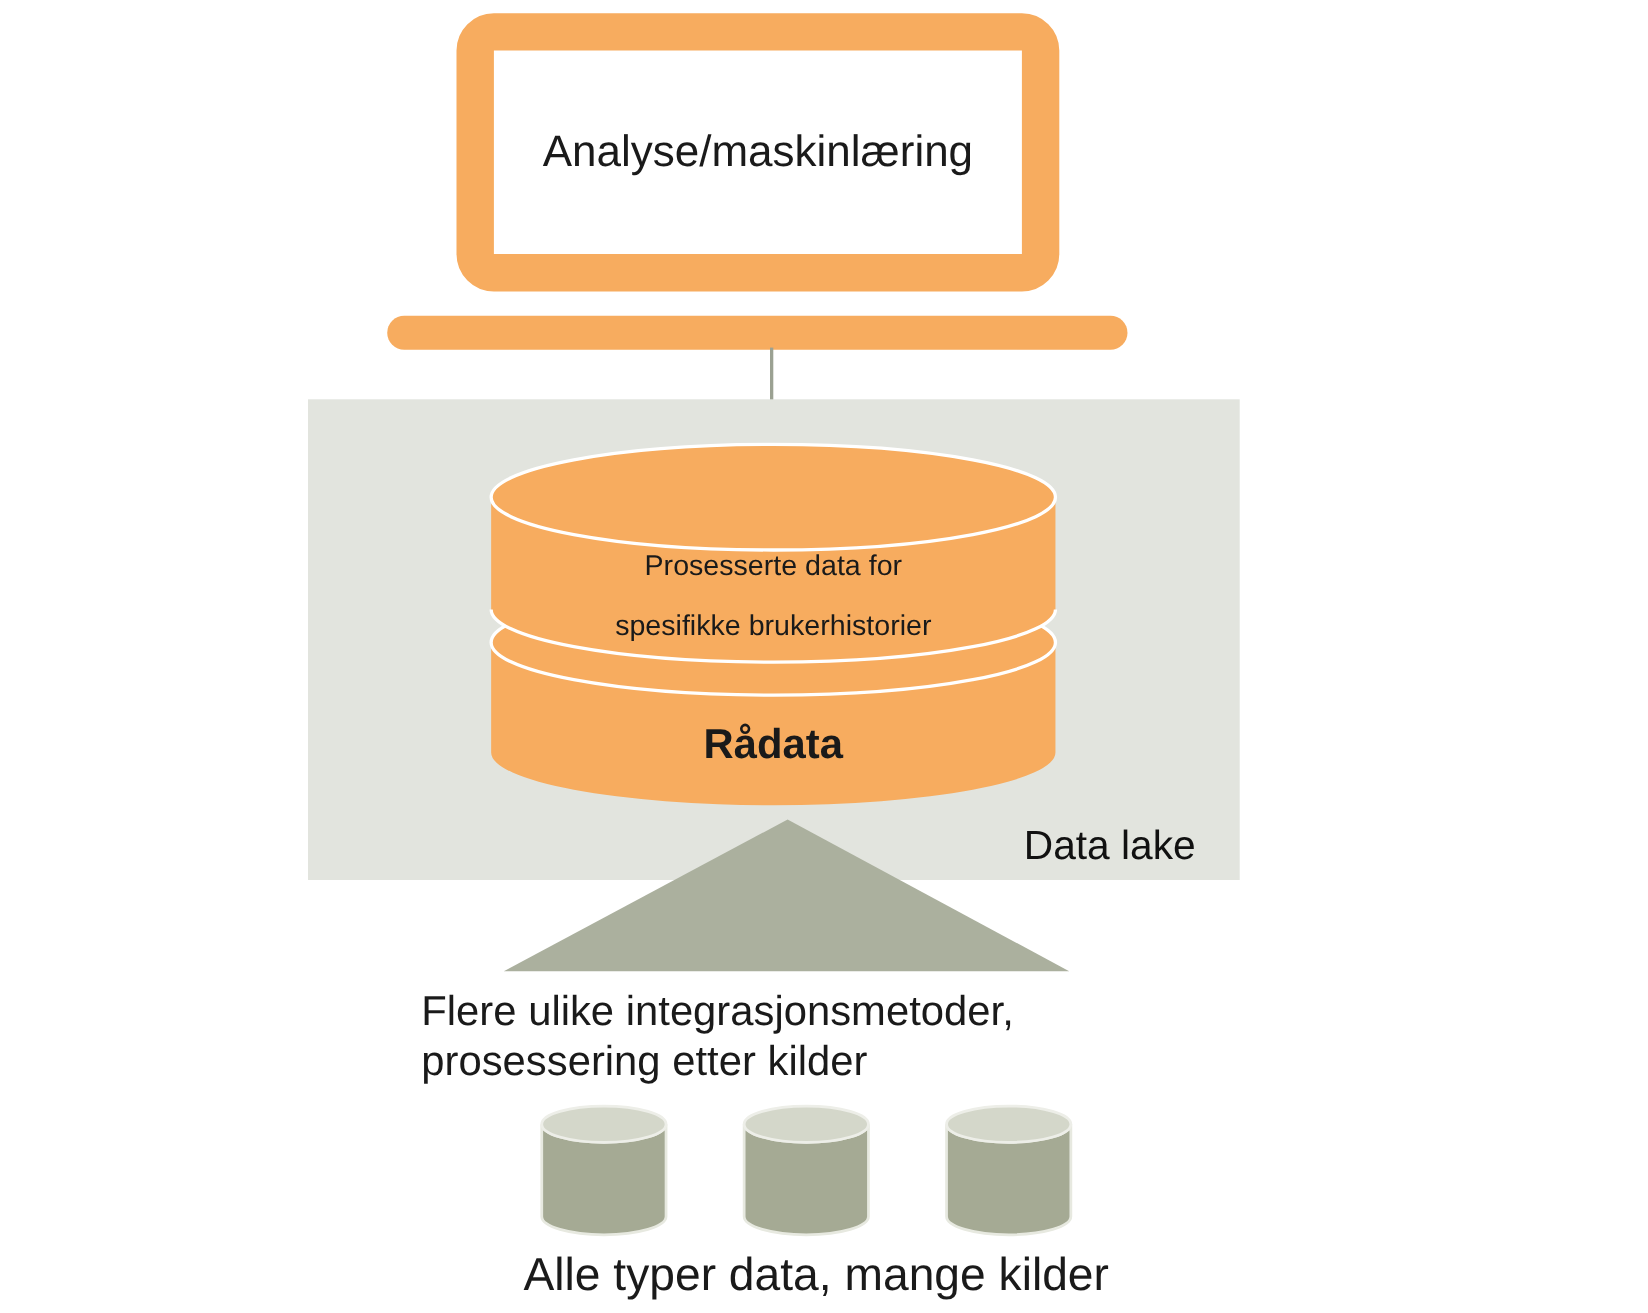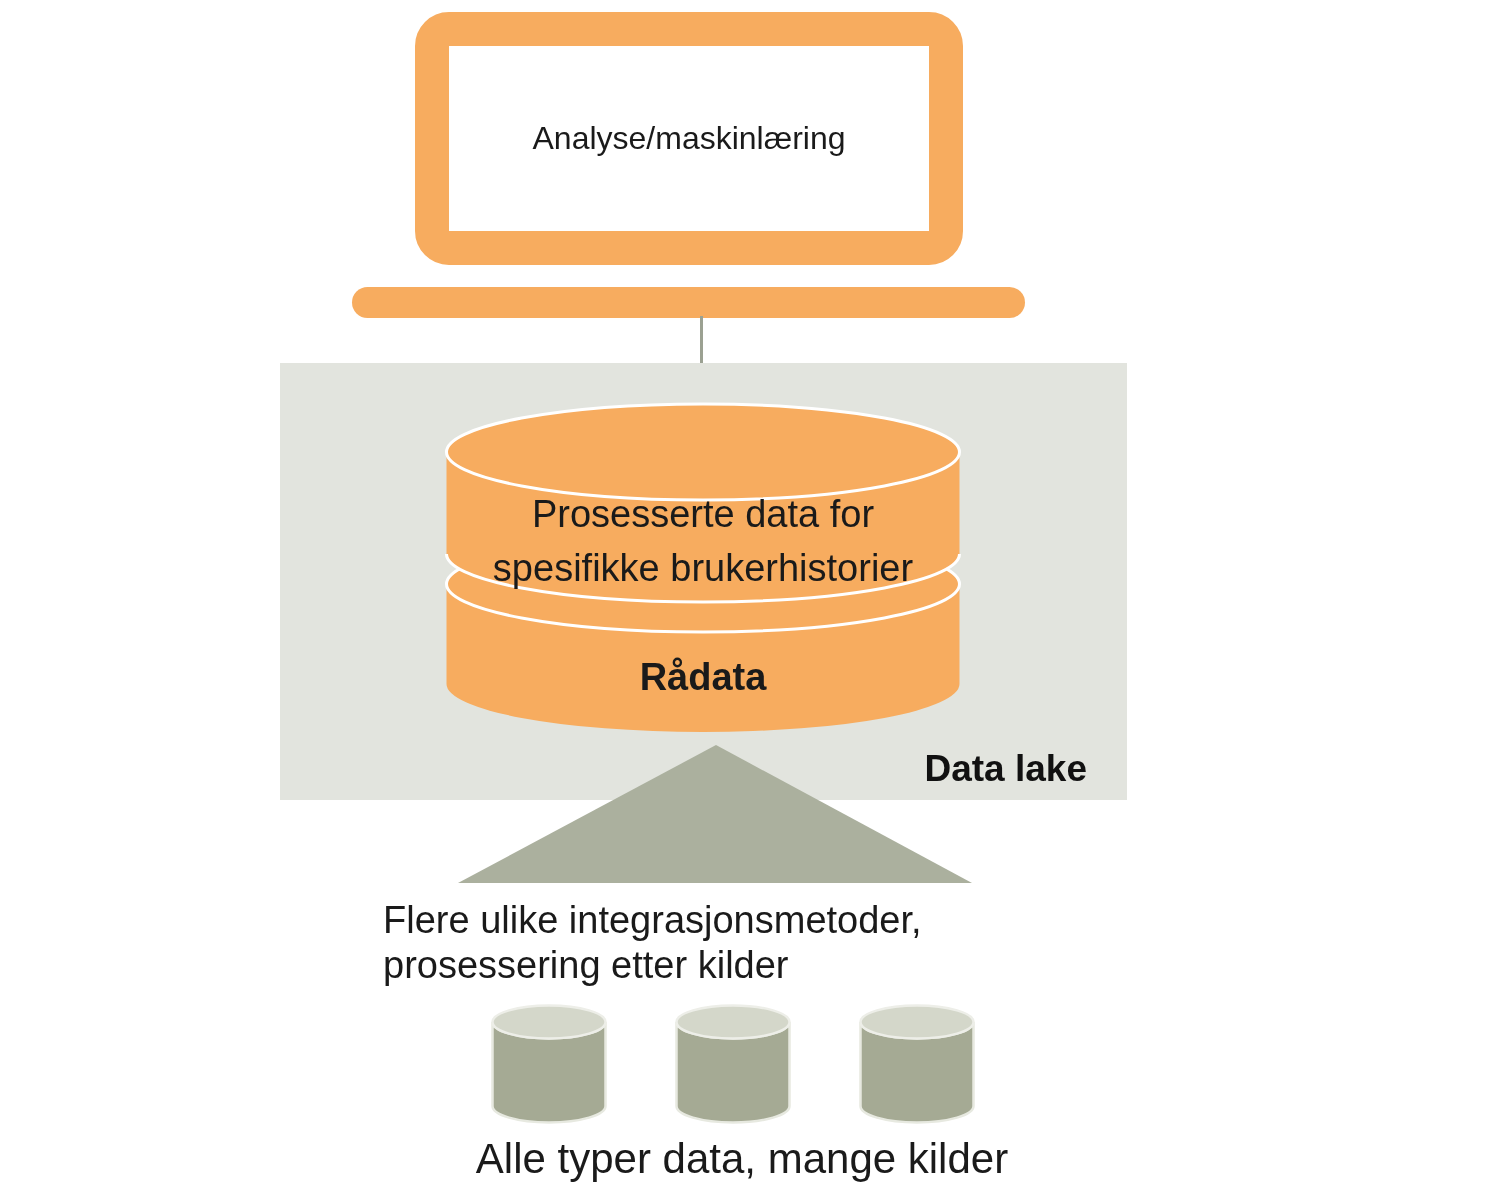--- a/index.html
+++ b/index.html
@@ -17,21 +17,21 @@
   
   .laptop-screen {
     left: 415px; top: 12px;
     width: 548px; height: 253px;
     box-sizing: border-box;
     border: 34px solid #F7AC5F;
     border-radius: 34px;
     background: #ffffff;
     display: flex; align-items: center; justify-content: center;
   }
-  .laptop-label { font-size: 32px; letter-spacing: 0px; }
+  .laptop-label { font-size: 40px; letter-spacing: 0px; }
   .laptop-base {
     left: 352px; top: 287px;
     width: 673px; height: 31px;
     background: #F7AC5F;
     border-radius: 16px;
   }
 
   
   .connector {
     left: 700px; top: 316px;
@@ -41,29 +41,29 @@
 
   
   .lake-box {
     left: 280px; top: 363px;
     width: 847px; height: 437px;
     background: #E2E4DE;
   }
   .lake-label {
     position: absolute;
     right: 40px; bottom: 10px;
-    font-size: 37px; font-weight: bold;
+    font-size: 37px; font-weight: normal;
     color: #111111;
   }
 
   
   .big-db { left: 444px; top: 402px; }
   .cyl-label-top {
     left: 444px; top: 487px; width: 518px;
-    text-align: center; font-size: 38px; line-height: 54px;
+    text-align: center; font-size: 26px; line-height: 54px;
   }
   .cyl-label-bottom {
     left: 444px; top: 654px; width: 518px;
     text-align: center; font-size: 38px; line-height: 46px; font-weight: bold;
   }
 
   
   .funnel { left: 456px; top: 744px; }
 
   

